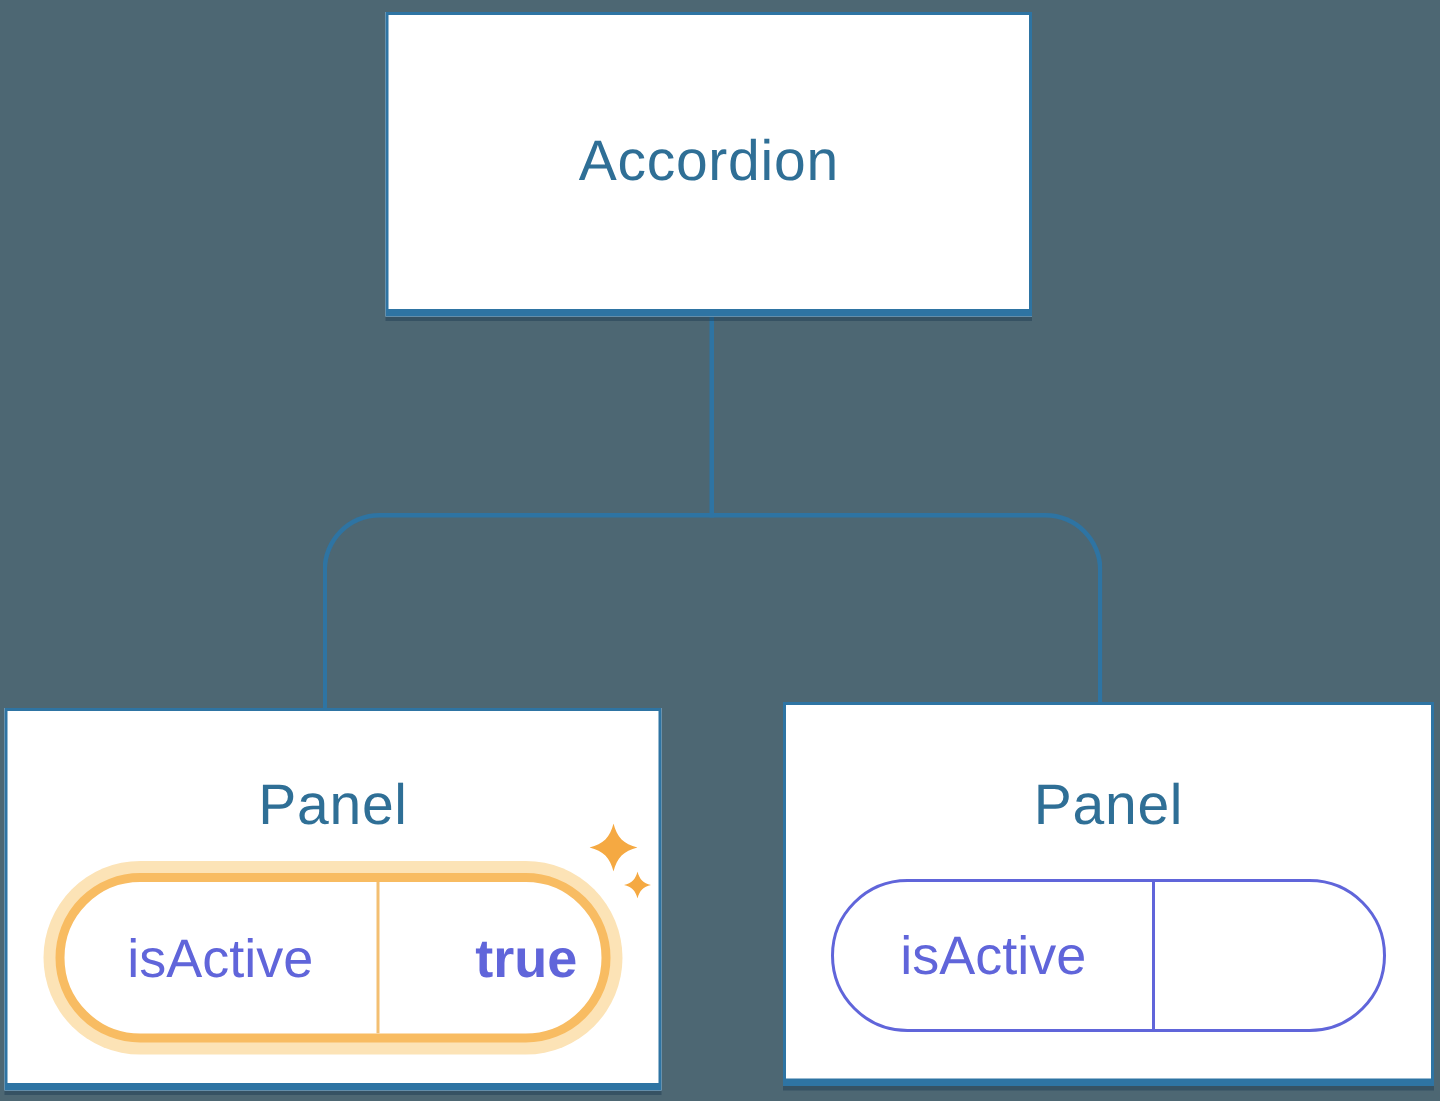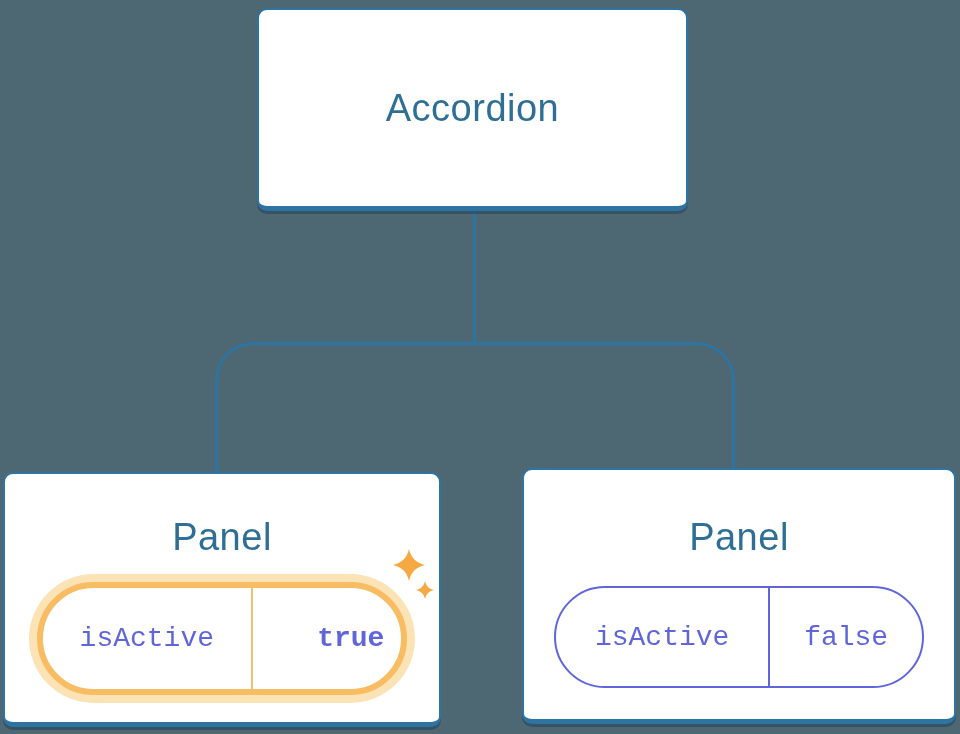--- a/index.html
+++ b/index.html
@@ -42,21 +42,21 @@
     border-radius:38px 38px 0 0;
     box-sizing:border-box;
     z-index:1;
   }
   
   .node{
     position:absolute;
     background:#ffffff;
     border:2.5px solid var(--node_border_blue);
     border-bottom-width:5px;
-    border-radius:10px;
+    border-radius:0;
     box-sizing:border-box;
     box-shadow:0 3px 0 var(--node_shadow);
     z-index:2;
   }
   .node-title{
     color:var(--node_text_blue);
     font-size:38px;
     font-weight:500;
     line-height:46px;
     letter-spacing:0.5px;
@@ -96,23 +96,22 @@
     border:6px solid var(--highlight_orange);
     box-shadow:0 0 0 8px var(--highlight_halo);
   }
   .pill-inactive{
     margin-top:26px;
     height:102px;
     border:2px solid var(--state_purple);
   }
   .pill-cell{
     display:flex;align-items:center;justify-content:center;
-    font-size:28px;
+    font-size:36px;
     color:var(--state_purple);
-    font-family:Liberation Mono, monospace;
   }
   .pill-cell.key{flex:0 0 58%;}
   .pill-cell.value{flex:1 1 auto;}
   .pill-cell.bold{font-weight:700;margin-left:48px;}
   .pill-divider{
     flex:0 0 auto;
     width:2px;
   }
   .pill-active .pill-divider{background:var(--highlight_divider);}
   .pill-inactive .pill-divider{background:var(--state_purple);}
@@ -150,17 +149,16 @@
     <svg class="sparkle sparkle-small" viewBox="0 0 24 24">
       <path d="M12,0 C13.7,6.9 17.1,10.3 24,12 C17.1,13.7 13.7,17.1 12,24 C10.3,17.1 6.9,13.7 0,12 C6.9,10.3 10.3,6.9 12,0 Z"></path>
     </svg>
   </div>
 
   <div class="node panel panel-right">
     <span class="node-title">Panel</span>
     <div class="pill pill-inactive">
       <span class="pill-cell key">isActive</span>
       <span class="pill-divider"></span>
-      <span class="pill-cell value">false</span>
     </div>
   </div>
 
 </div>
 
 </body></html>

